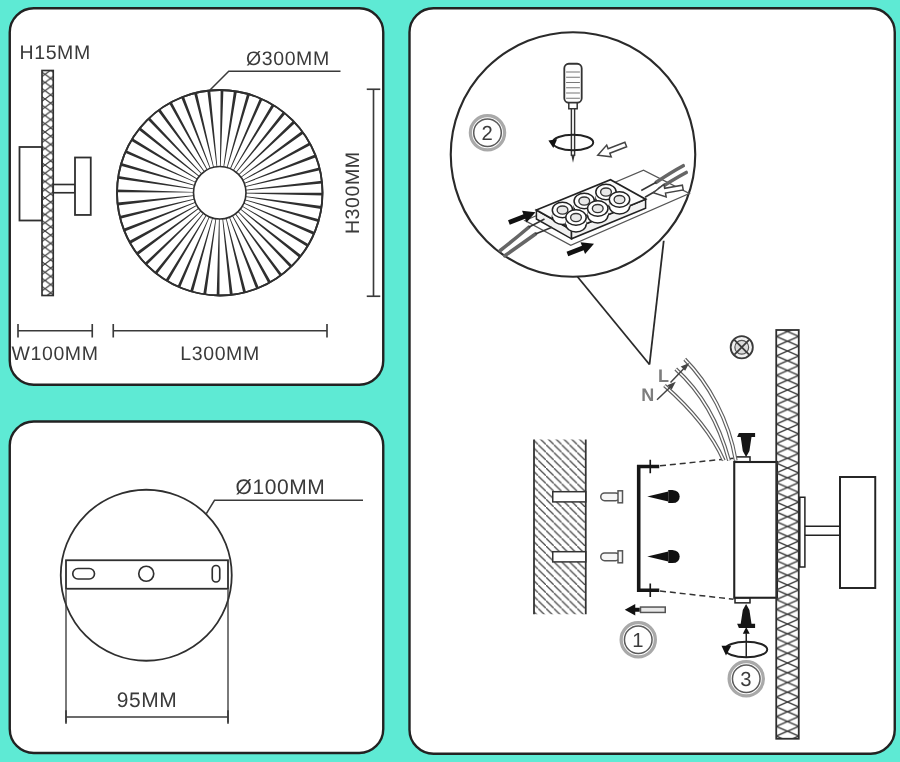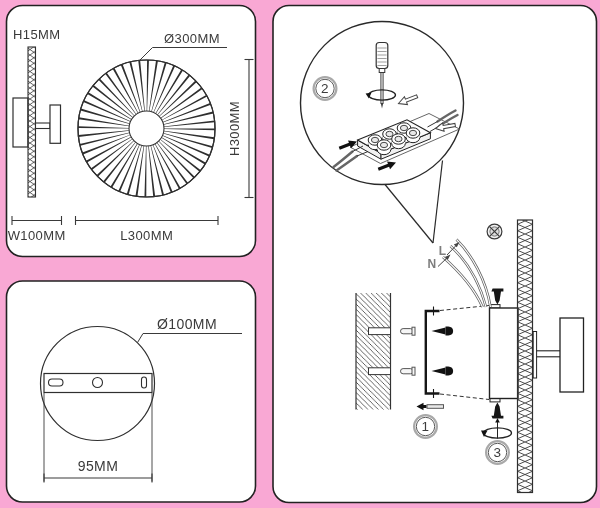--- a/index.html
+++ b/index.html
@@ -1,16 +1,16 @@
 <!DOCTYPE html>
 <html><head>
 <meta charset="utf-8">
 <style>
   html,body{margin:0;padding:0;background:#ffffff;}
-  #stage{position:relative;width:600px;height:508px;background:#f9a8d4;overflow:hidden;
+  #stage{position:relative;width:600px;height:508px;background:#5eead4;overflow:hidden;
          font-family:"Liberation Sans",sans-serif;}
   svg{position:absolute;left:0;top:0;}
   text{font-family:"Liberation Sans",sans-serif;fill:#3a3a3a;letter-spacing:0.4px;}
   .dim-text{font-size:13px;}
   .dim-text-lg{font-size:14px;}
   .badge-text{font-size:13.5px;fill:#3c3c3c;}
   .ln-text{font-size:12px;font-weight:bold;fill:#7d7d7d;}
 </style>
 </head>
 <body>

